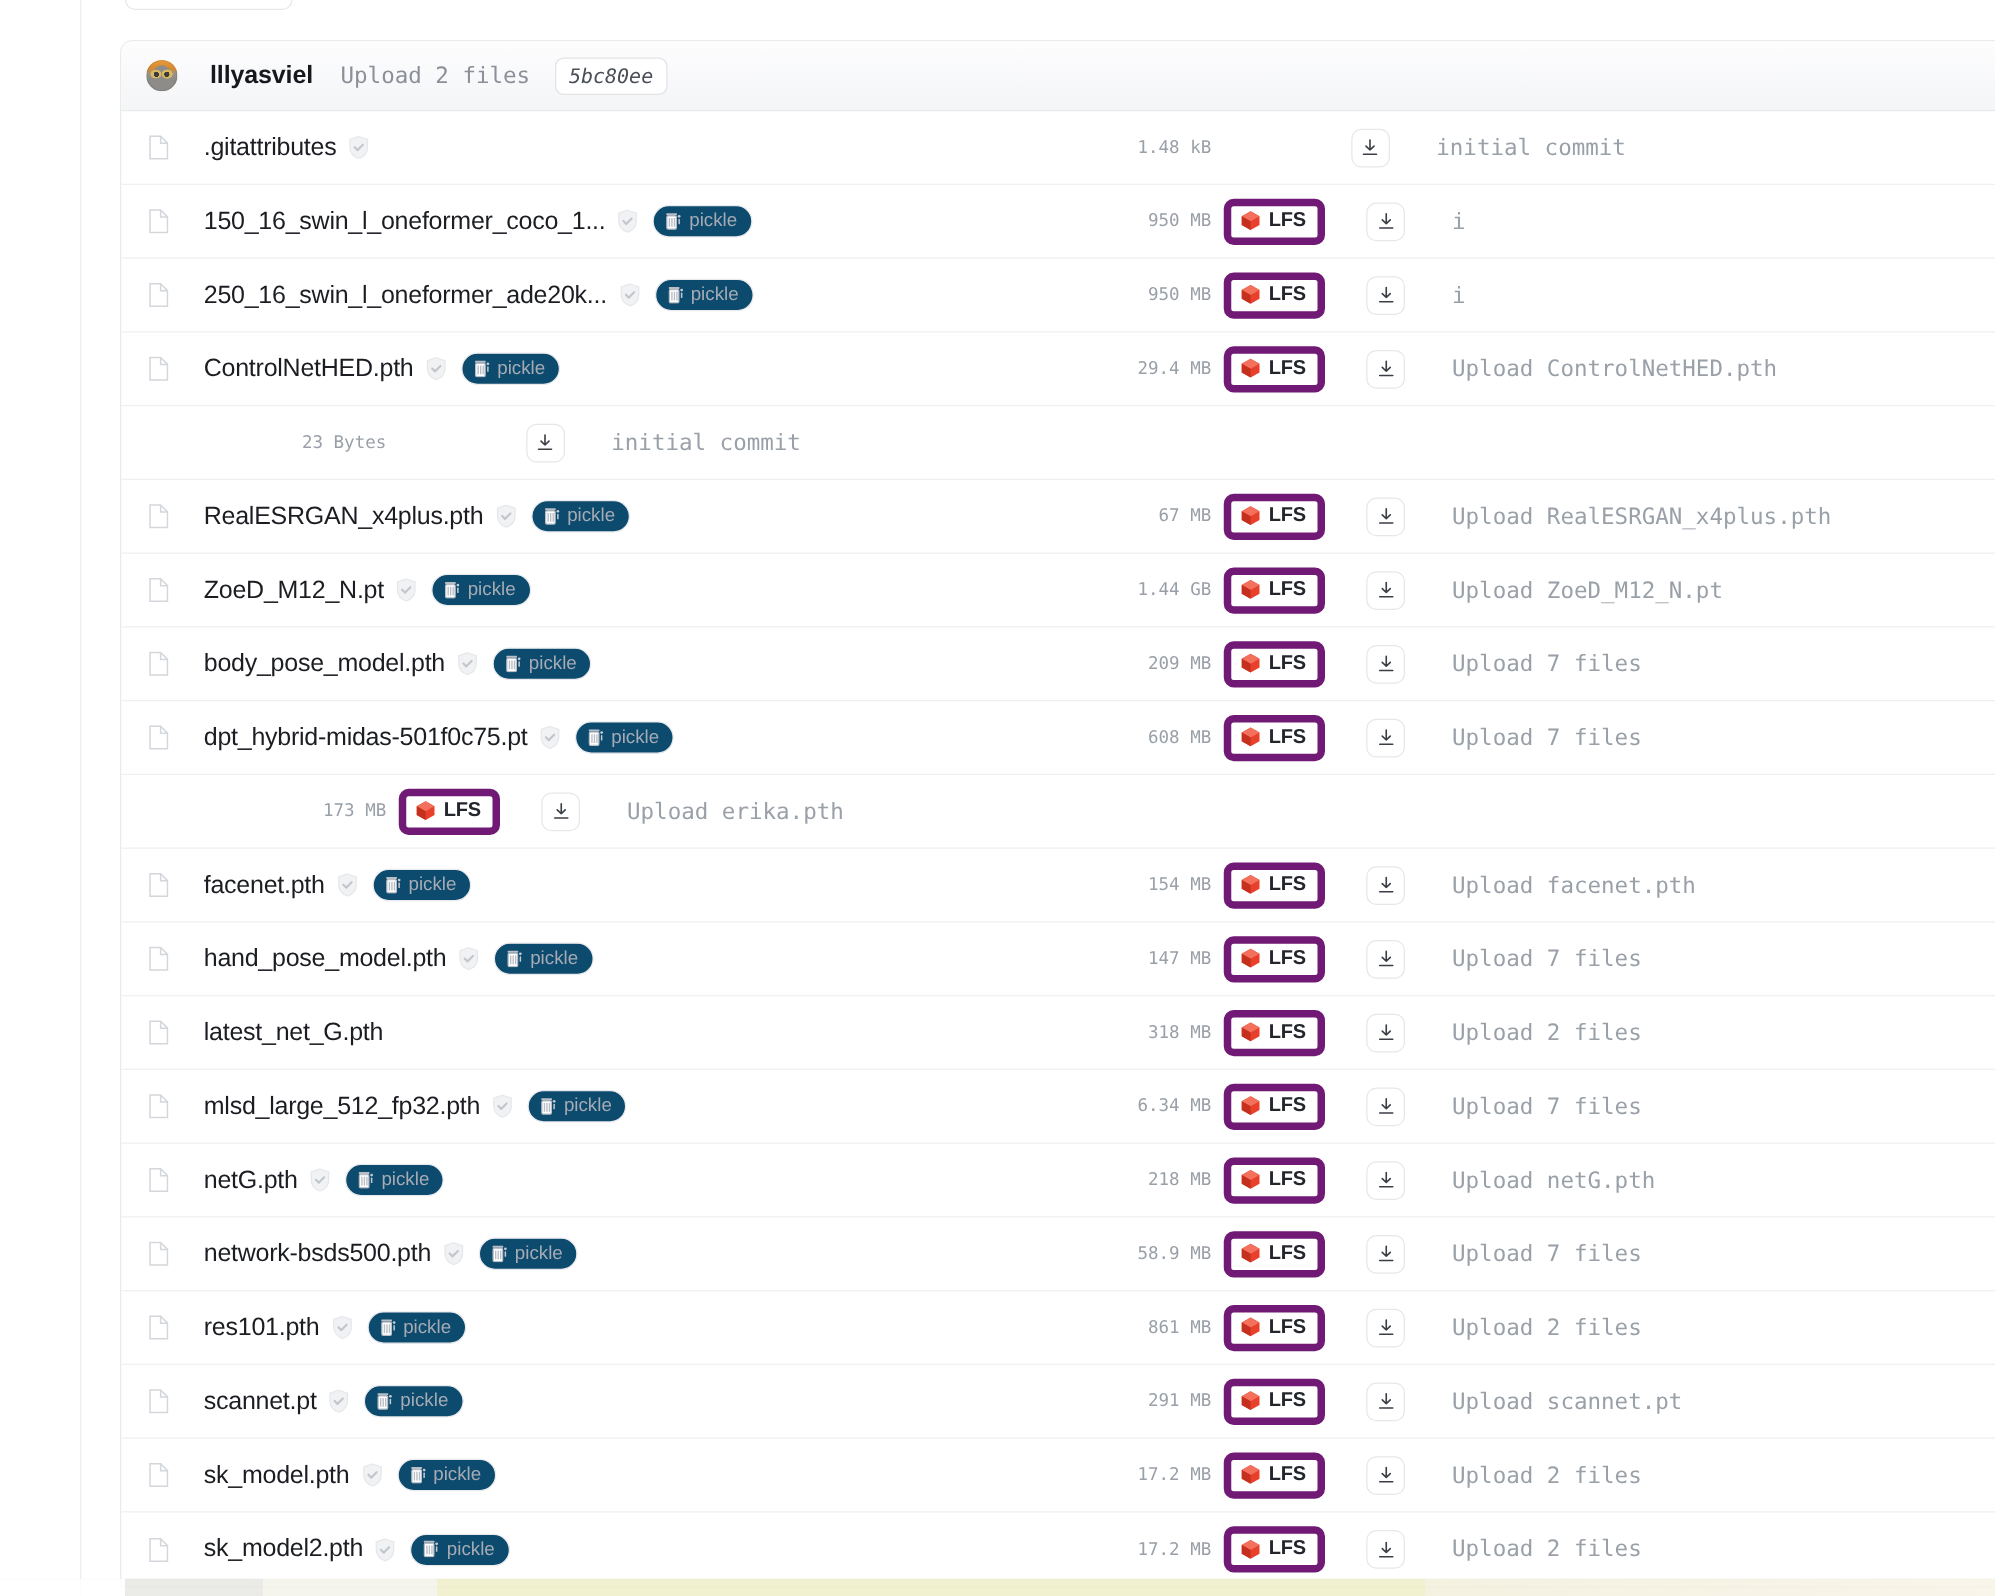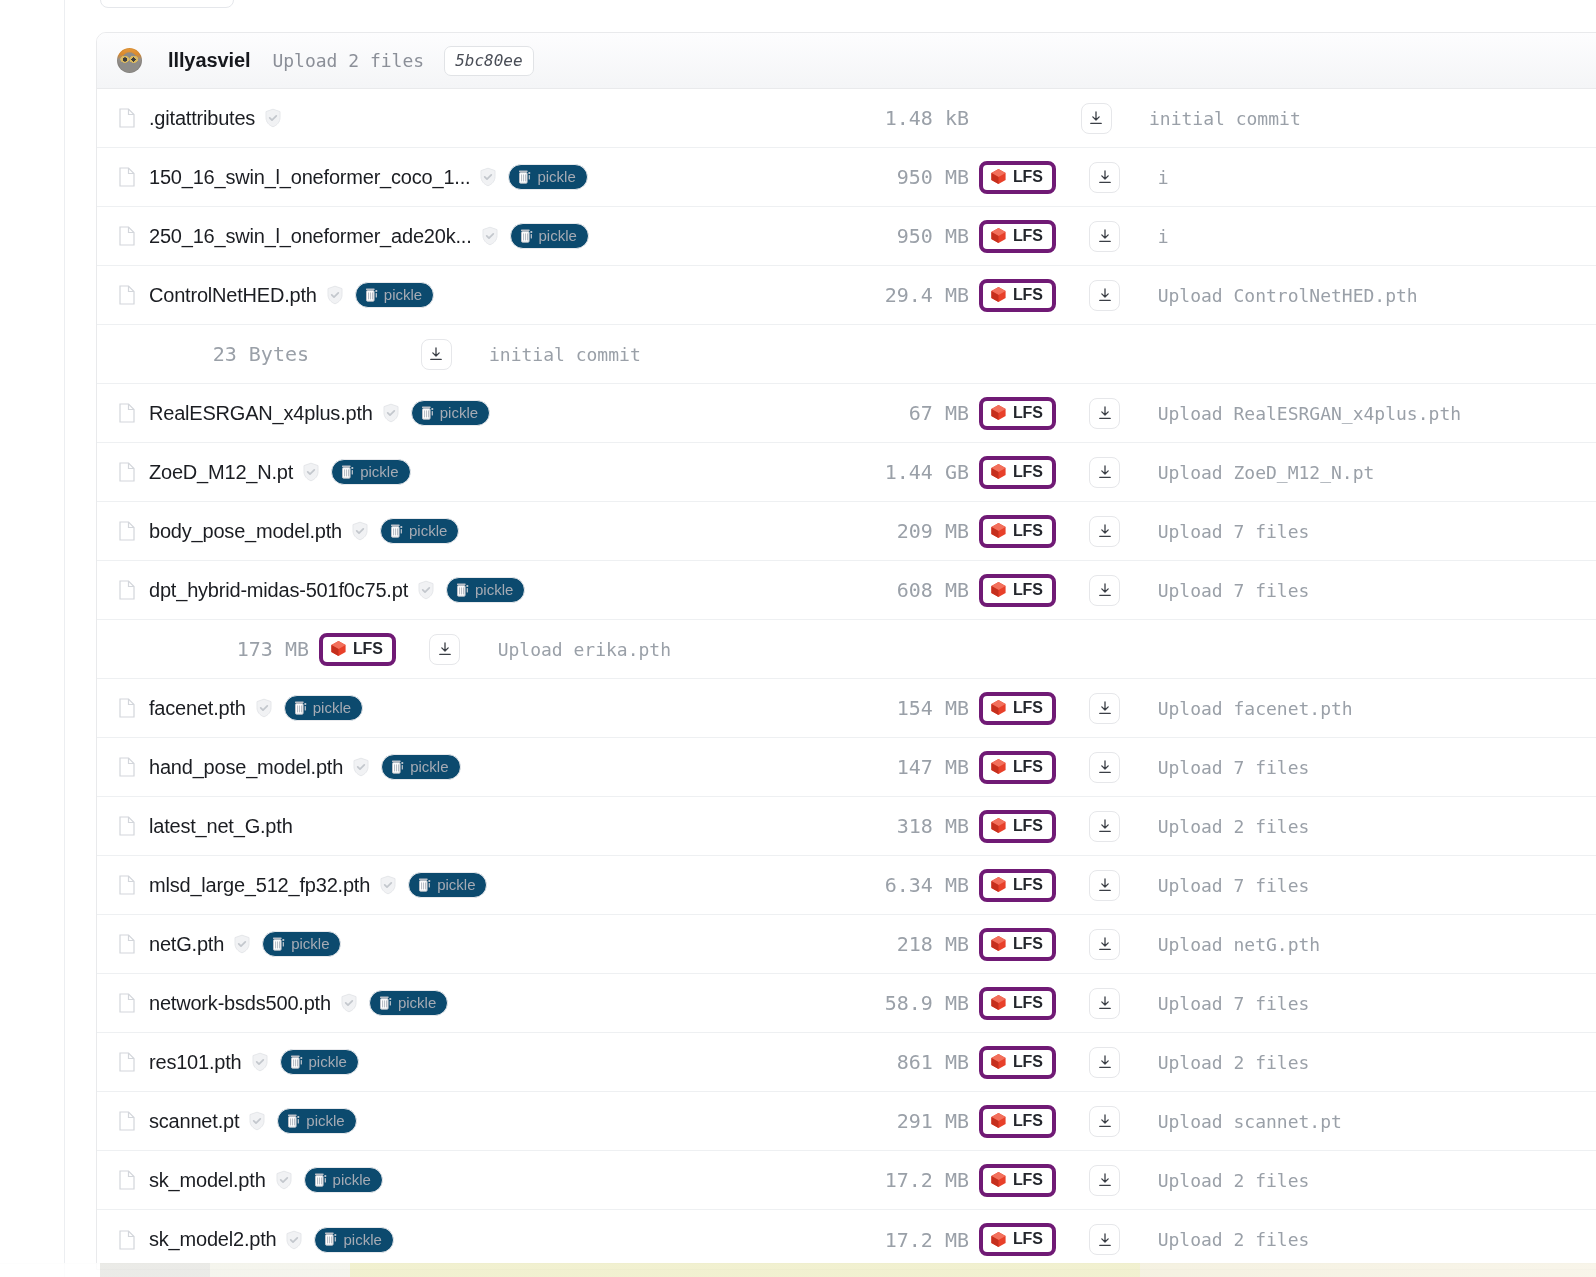--- a/index.html
+++ b/index.html
@@ -105,21 +105,21 @@
   .col-name {
     display: flex;
     align-items: center;
     flex: 0 0 660px;
     min-width: 0;
   }
   .col-size {
     flex: 0 0 190px;
     text-align: right;
     font-family: "DejaVu Sans Mono", "Liberation Mono", monospace;
-    font-size: 20px;
+    font-size: 14px;
     color: #9aa0a8;
     white-space: nowrap;
   }
   .col-lfs {
     flex: 0 0 78px;
     display: flex;
     align-items: center;
     justify-content: flex-start;
     padding-left: 10px;
   }
@@ -135,21 +135,21 @@
     font-size: 18px;
     color: #9aa0a8;
     white-space: nowrap;
     overflow: hidden;
     padding-left: 4px;
   }
 
   
   .doc-icon { width: 16px; height: 20px; flex: 0 0 auto; }
   .fname {
-    margin-left: 14px;
+    margin-left: 28px;
     font-size: 20px;
     color: #1b1d22;
     letter-spacing: -0.2px;
     white-space: nowrap;
   }
 
   
   .shield-icon { width: 18px; height: 20px; margin-left: 9px; flex: 0 0 auto; }
 
   
@@ -168,21 +168,21 @@
     font-size: 15px;
     color: #a6abb4;
   }
   .pickle-glyph { width: 13px; height: 14px; }
 
   
   .lfs-pill {
     display: inline-flex;
     align-items: center;
     gap: 6px;
-    border: 4px solid #701a75;
+    border: 6px solid #701a75;
     border-radius: 8px;
     padding: 3px 9px 4px 7px;
     background: #fff;
     justify-content: space-between;
   }
   .lfs-pill .lbl {
     font-size: 16px;
     font-weight: 700;
     color: #23262c;
     letter-spacing: -0.2px;

